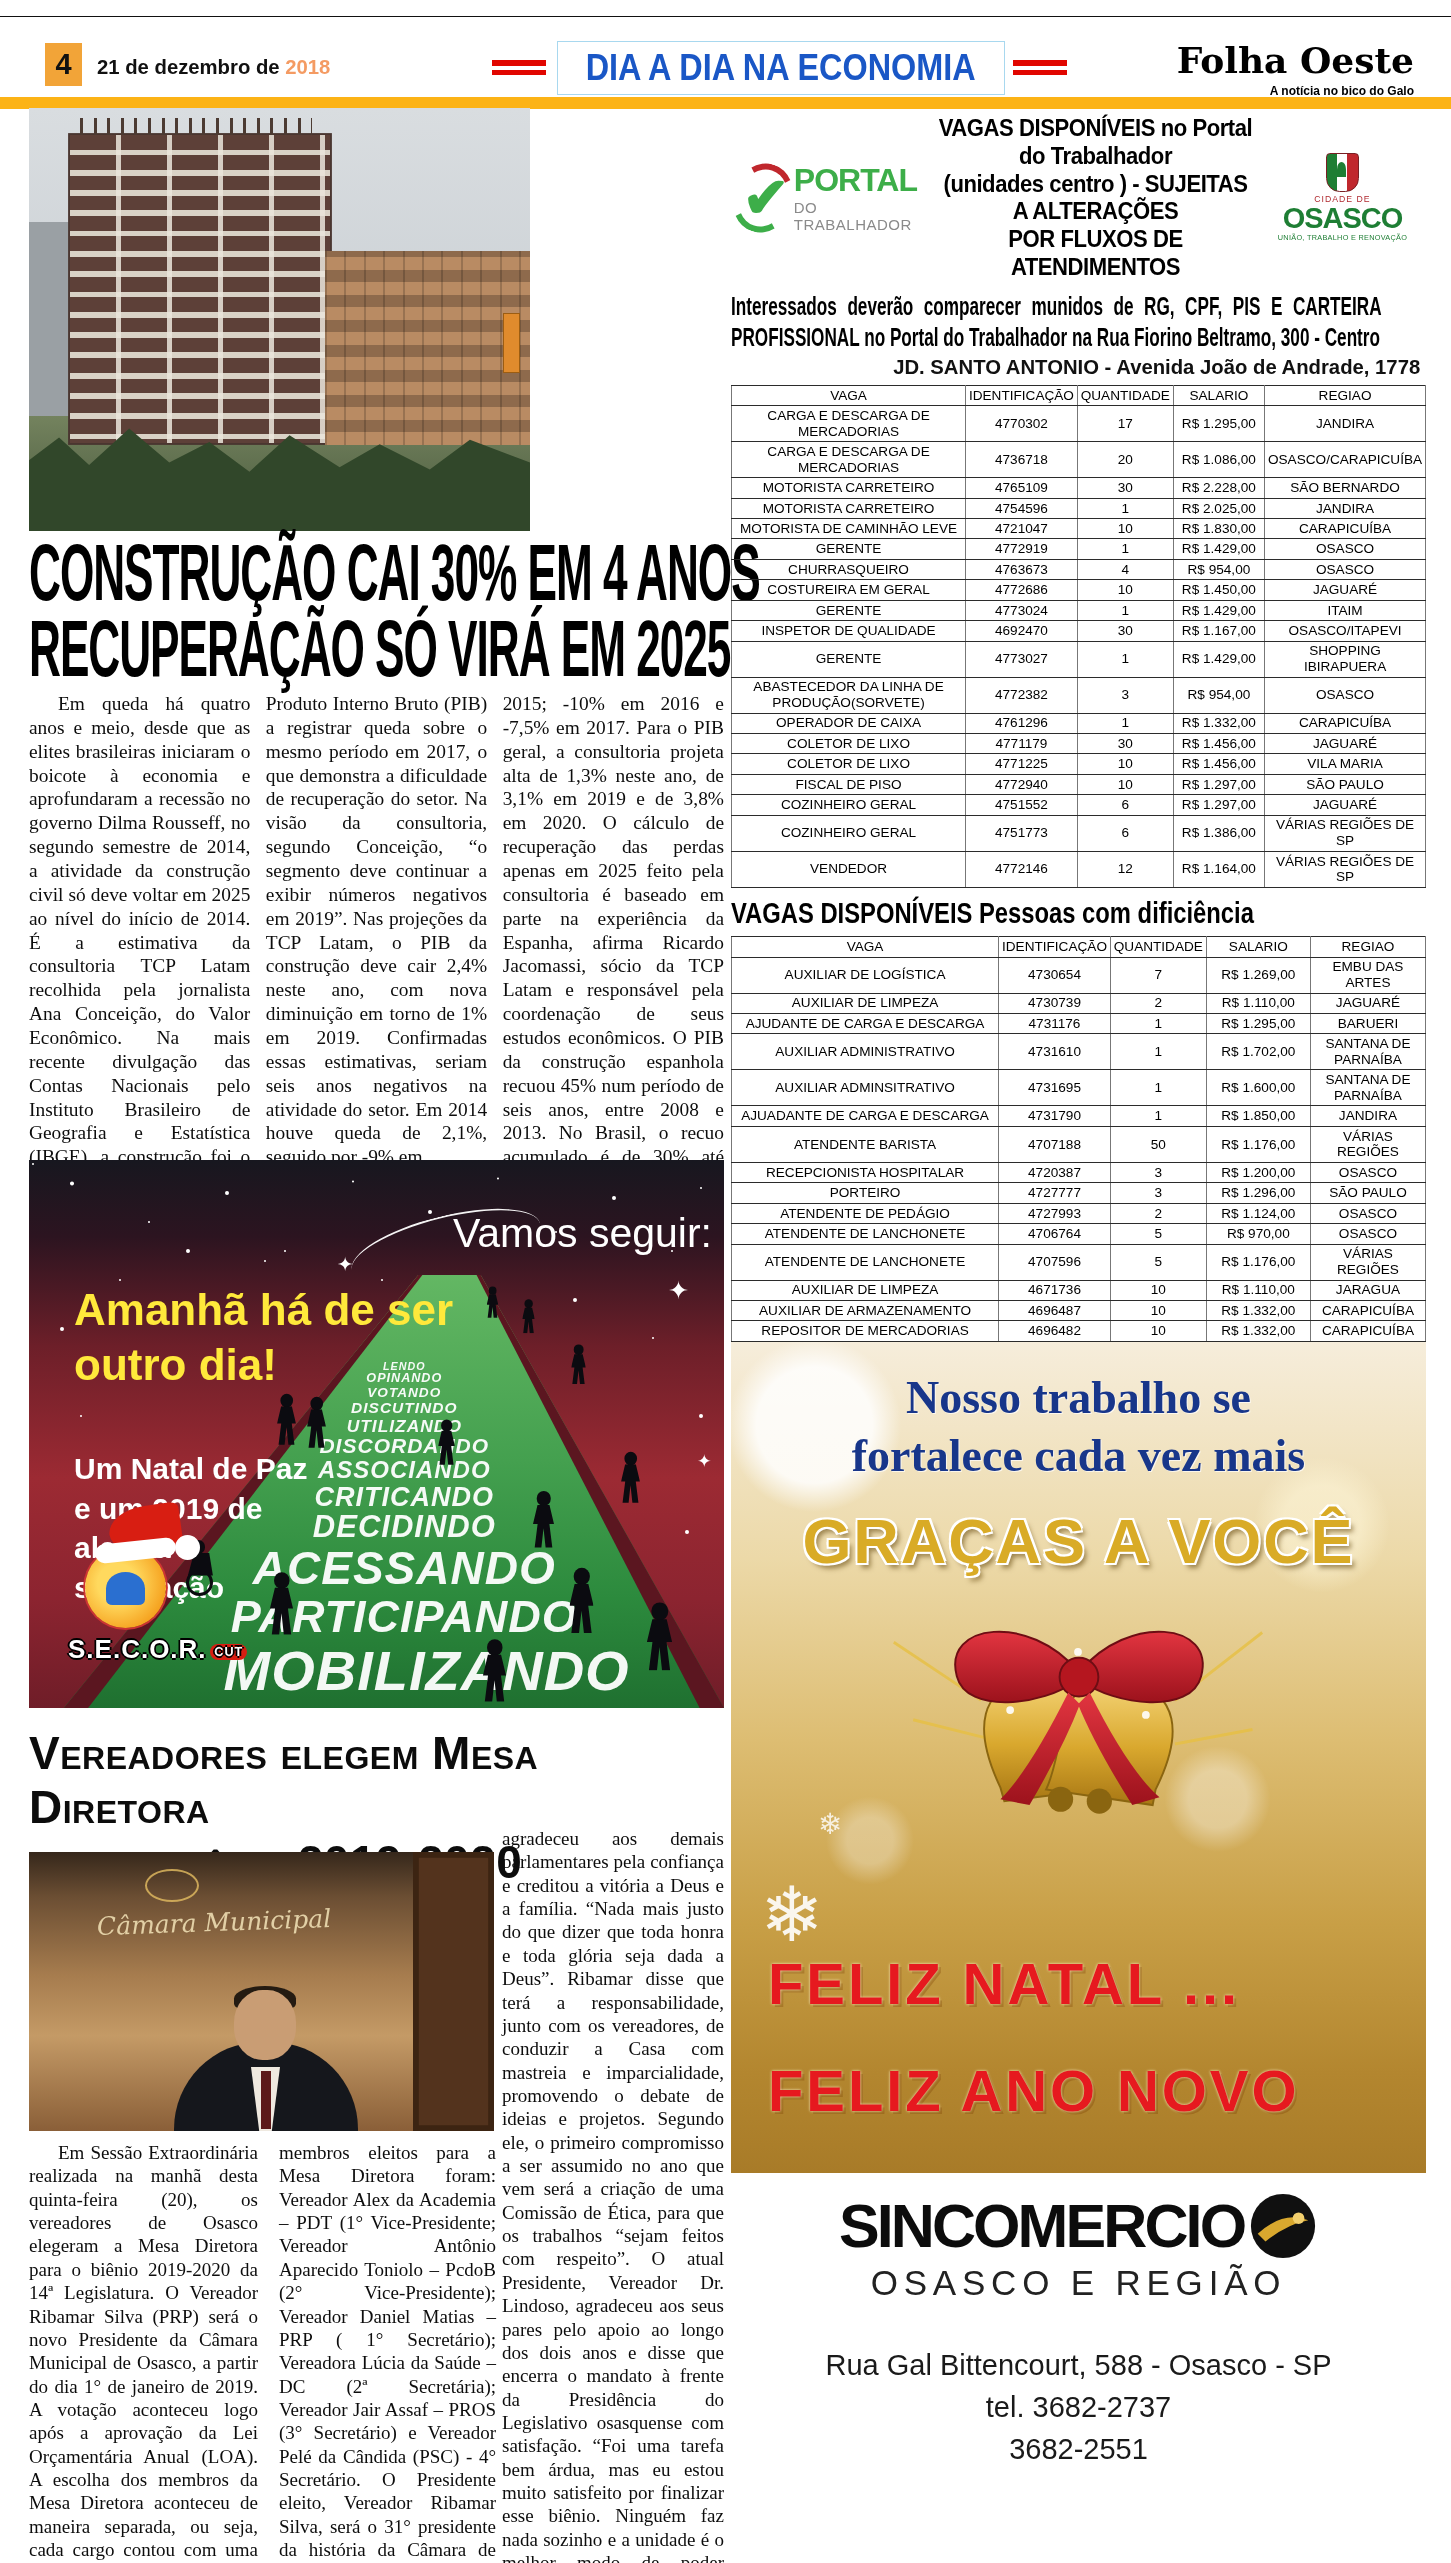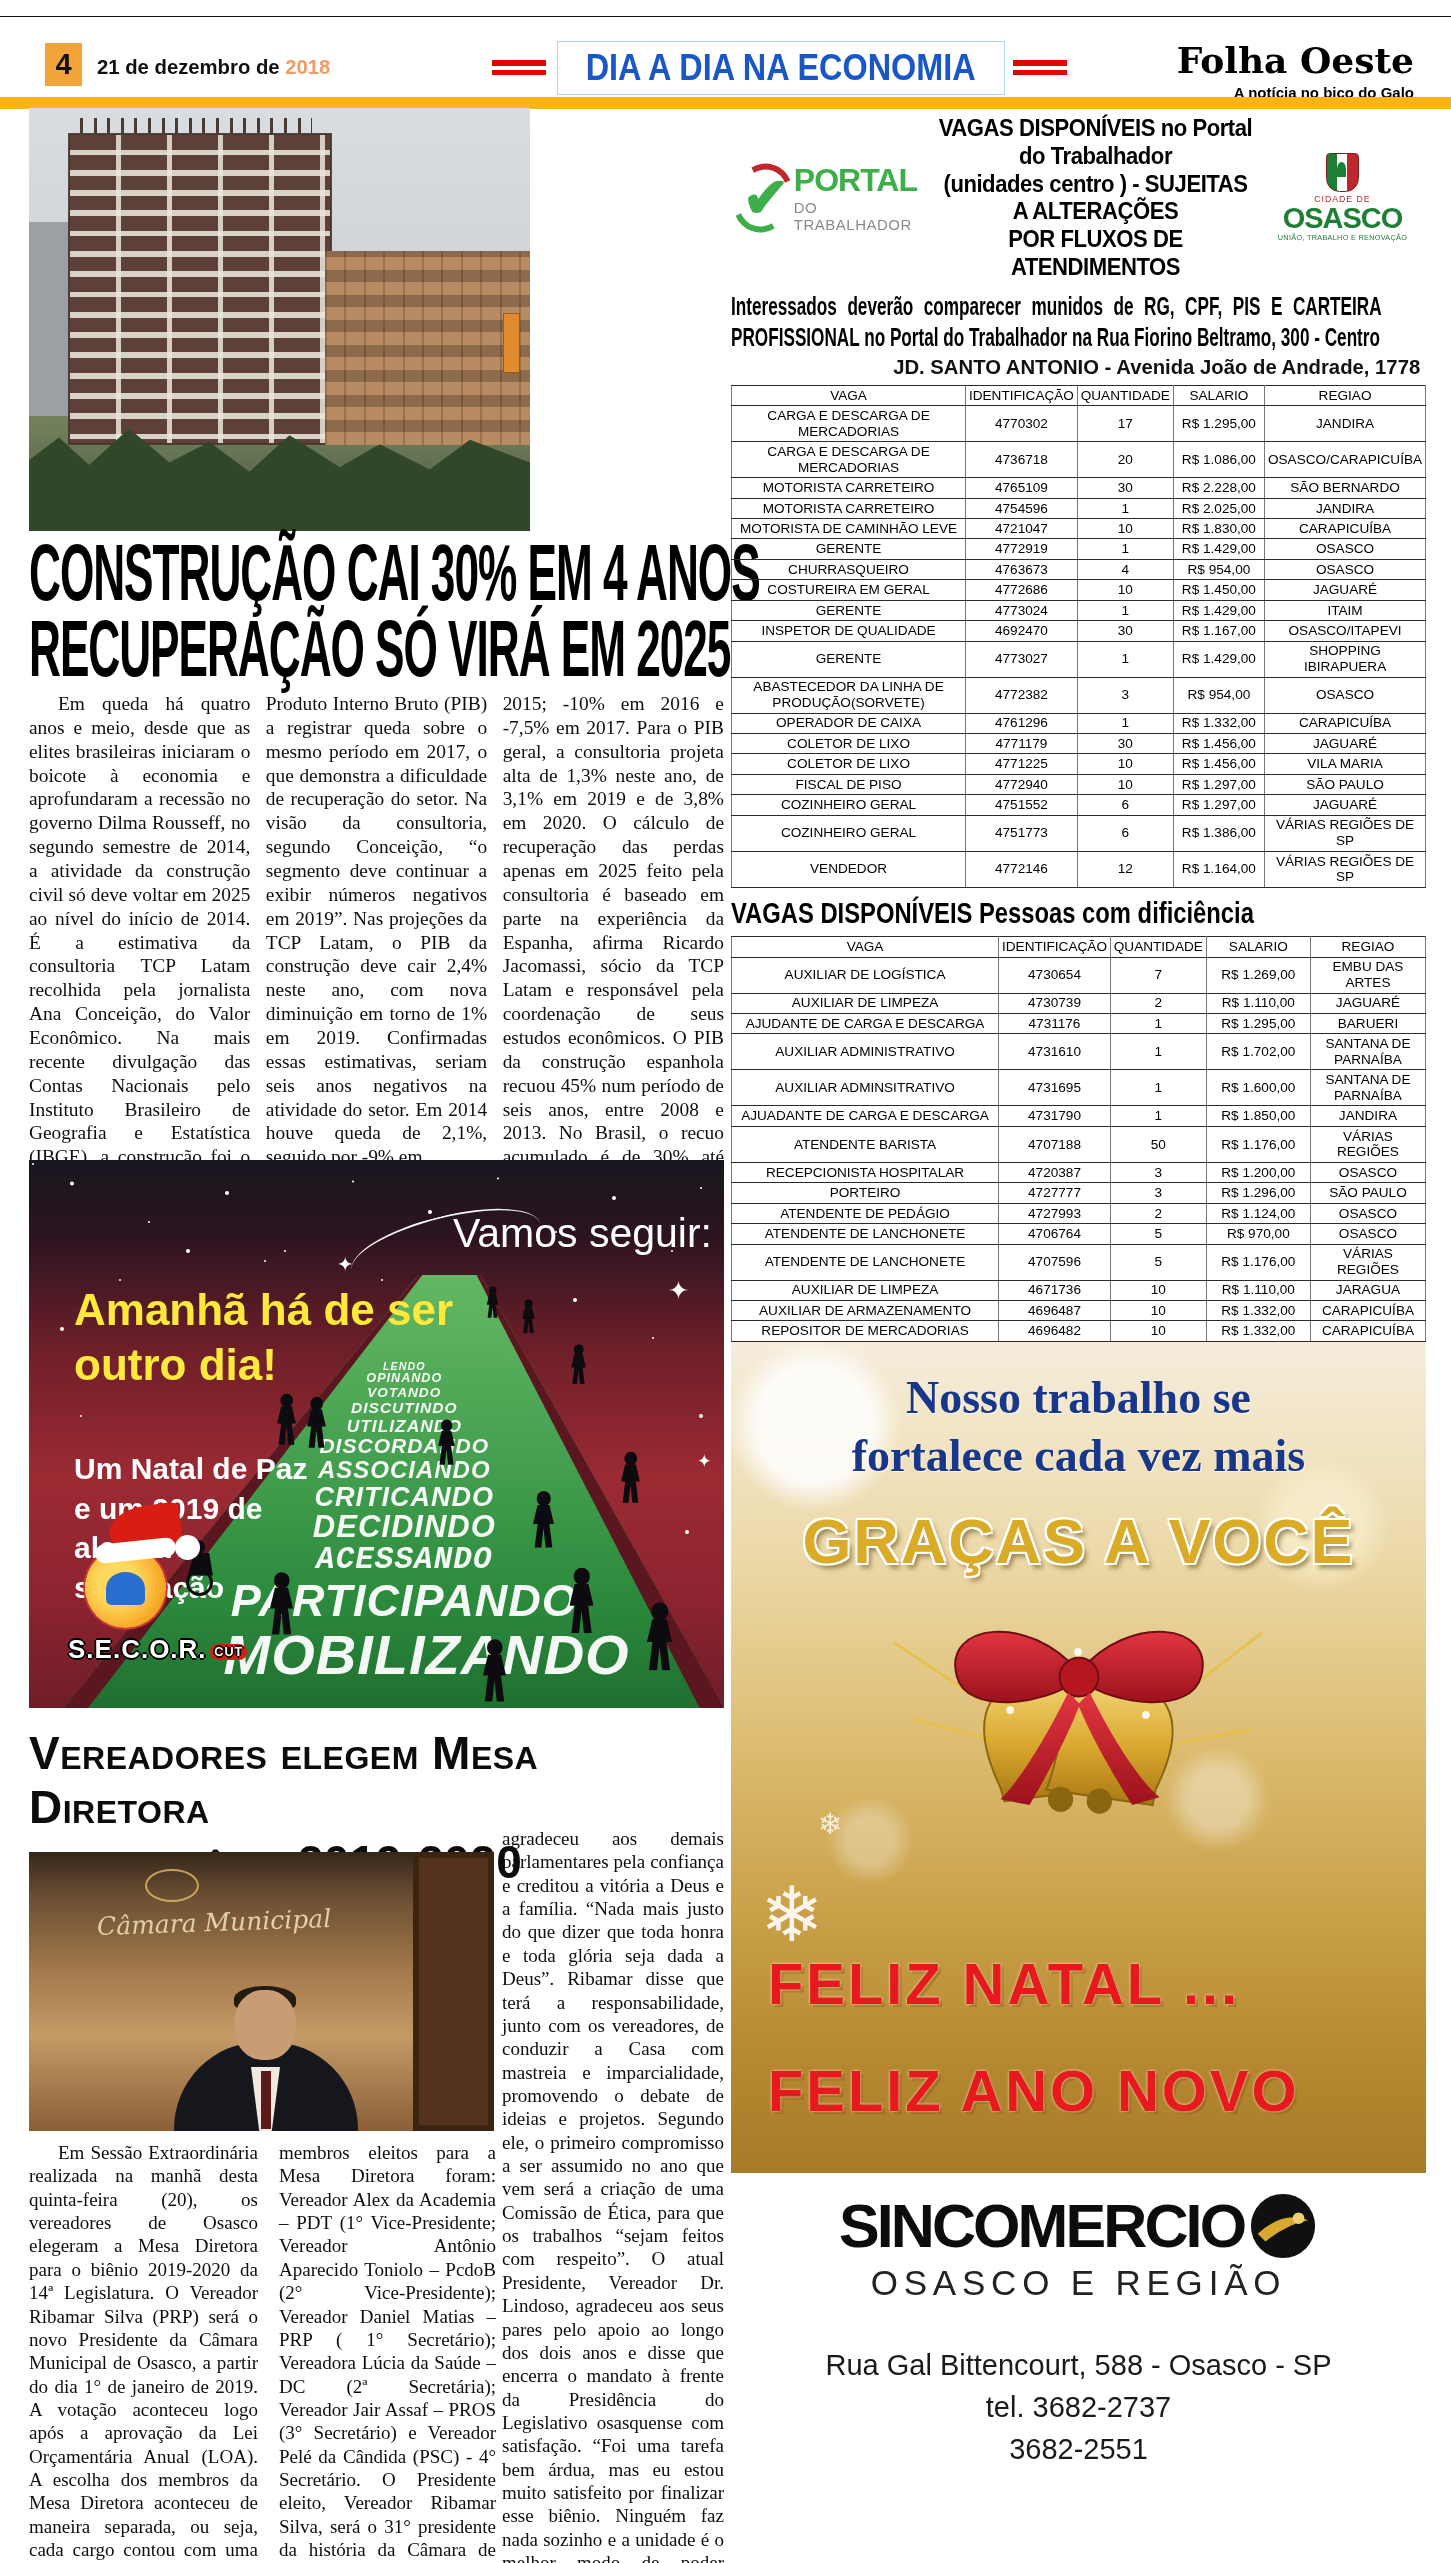--- a/index.html
+++ b/index.html
@@ -13,21 +13,21 @@
   .dateline { position:absolute; left:97px; top:56px; font-size:20.3px; font-weight:bold; color:#111; }
   .dateline .yr { color:#F49B63; }
   .redlines { position:absolute; top:60px; width:54px; height:15.5px; }
   .redlines i { display:block; height:5.8px; background:#E10600; margin-bottom:3.9px; }
   .rl-left { left:492px; } .rl-right { left:1013px; }
   .section-box { position:absolute; left:557px; top:41px; width:448px; height:54px; border:1.9px solid #A8D8EF;
                  display:flex; align-items:center; justify-content:center; }
   .section-box span { font-size:36px; font-weight:bold; color:#1A57C6; transform:scaleX(.9); white-space:nowrap; }
   .masthead { position:absolute; right:37px; top:39px; text-align:right; }
   .masthead .mh-name { font-family:"DejaVu Serif",serif; font-weight:bold; font-size:36px; color:#000; }
-  .masthead .mh-tag  { font-size:15px; font-weight:bold; color:#000; margin-top:3px; }
+  .masthead .mh-tag  { font-size:12px; font-weight:bold; color:#000; margin-top:3px; }
   .yellow-bar { position:absolute; left:0; top:97px; width:1451px; height:11.6px; background:#FCB316; }
 
   
   .photo-constr { position:absolute; left:29px; top:108px; width:501px; height:423px; overflow:hidden;
     background:linear-gradient(180deg,#d9dde0 0%,#cfd4d8 42%,#b7bdb3 58%,#75845f 72%,#47573c 100%); }
   .pc-bldg { position:absolute; left:41px; top:27px; width:260px; height:308px;
     background:repeating-linear-gradient(180deg,#5d4038 0 14.5px,#d9d2c6 14.5px 20.3px); box-shadow:0 0 0 1.9px #4a3630; }
   .pc-bldg::before { content:""; position:absolute; inset:0;
     background:repeating-linear-gradient(90deg,transparent 0 46px,rgba(235,230,220,.85) 46px 51px); }
   .pc-bldg::after { content:""; position:absolute; left:9.7px; top:-17.4px; width:232px; height:17.4px;
@@ -263,21 +263,21 @@
     <div class="path-words" id="path-words">
         <div class="path-word" style="font-size: 10.7px;">LENDO</div>
         <div class="path-word" style="font-size: 12.6px;">OPINANDO</div>
         <div class="path-word" style="font-size: 13.6px;">VOTANDO</div>
         <div class="path-word" style="font-size: 15.5px;">DISCUTINDO</div>
         <div class="path-word" style="font-size: 17.4px;">UTILIZANDO</div>
         <div class="path-word" style="font-size: 21px;">DISCORDANDO</div>
         <div class="path-word" style="font-size: 24px;">ASSOCIANDO</div>
         <div class="path-word" style="font-size: 27px;">CRITICANDO</div>
         <div class="path-word" style="font-size: 31px;">DECIDINDO</div>
-        <div class="path-word" style="font-size: 31px; font-family: Liberation Mono, monospace;">ACESSANDO</div>
+        <div class="path-word" style="font-size: 46px;">ACESSANDO</div>
         <div class="path-word" style="font-size: 45px;">PARTICIPANDO</div>
         <div class="path-word" style="font-size: 56px;">MOBILIZANDO</div>
       </div>
     <div class="person p1"></div>
     <div class="person p2"></div>
     <div class="person p3"></div>
     <div class="person p4"></div>
     <div class="person p5"></div>
     <div class="person p6"></div>
     <div class="person p7"></div>

